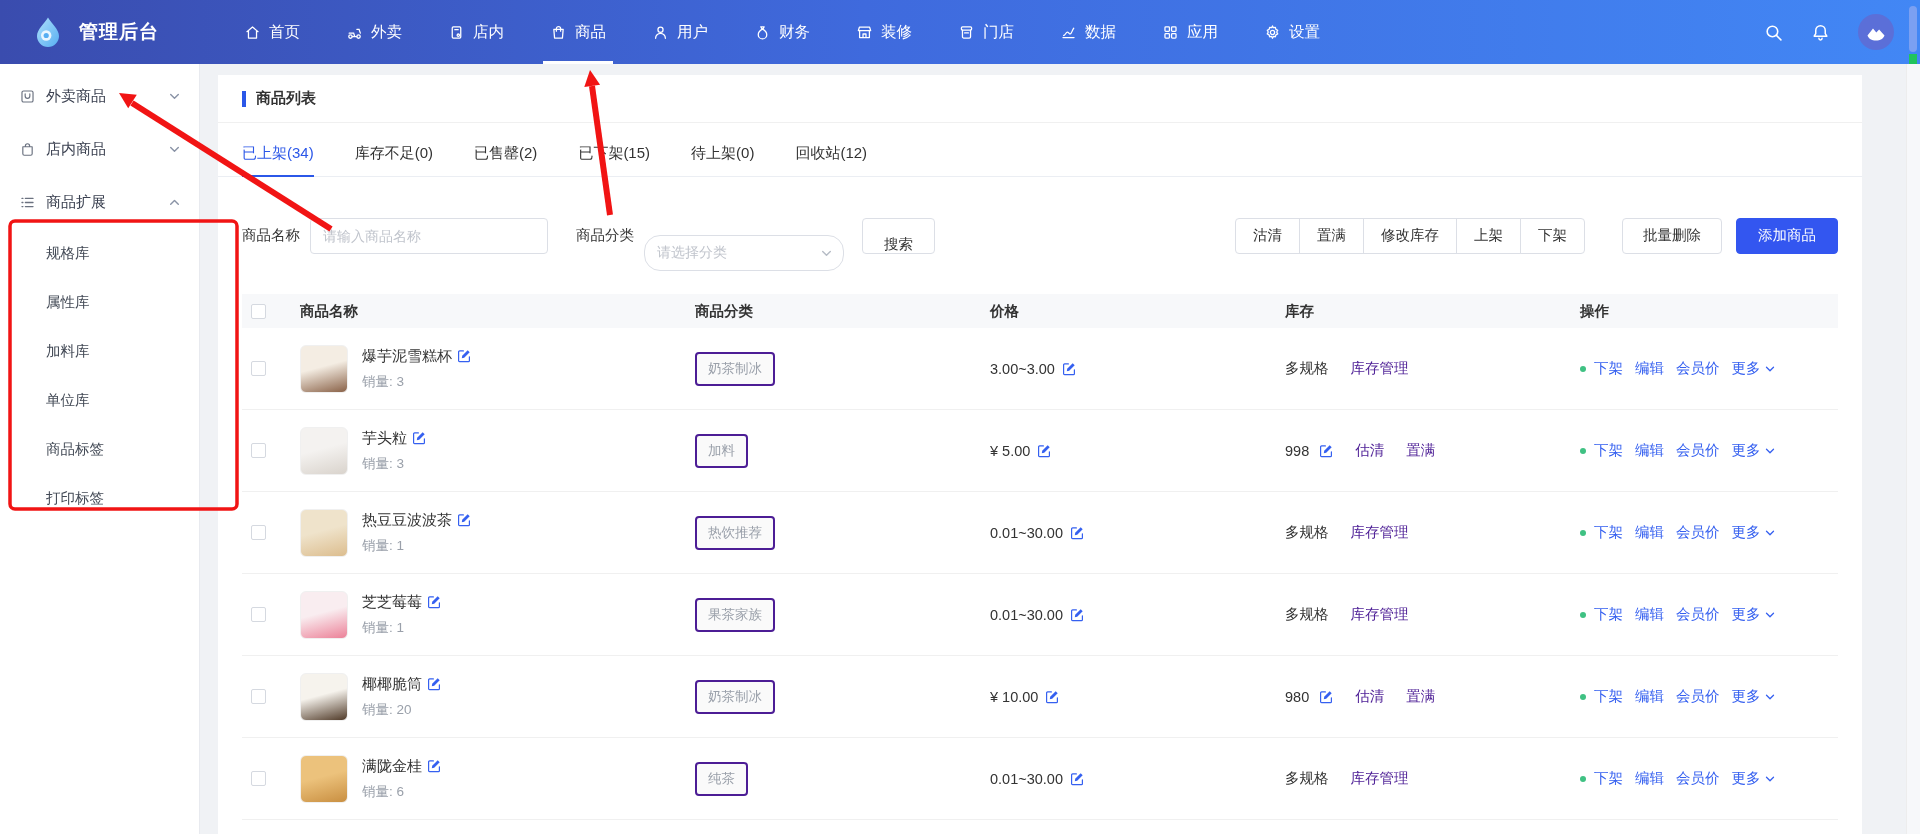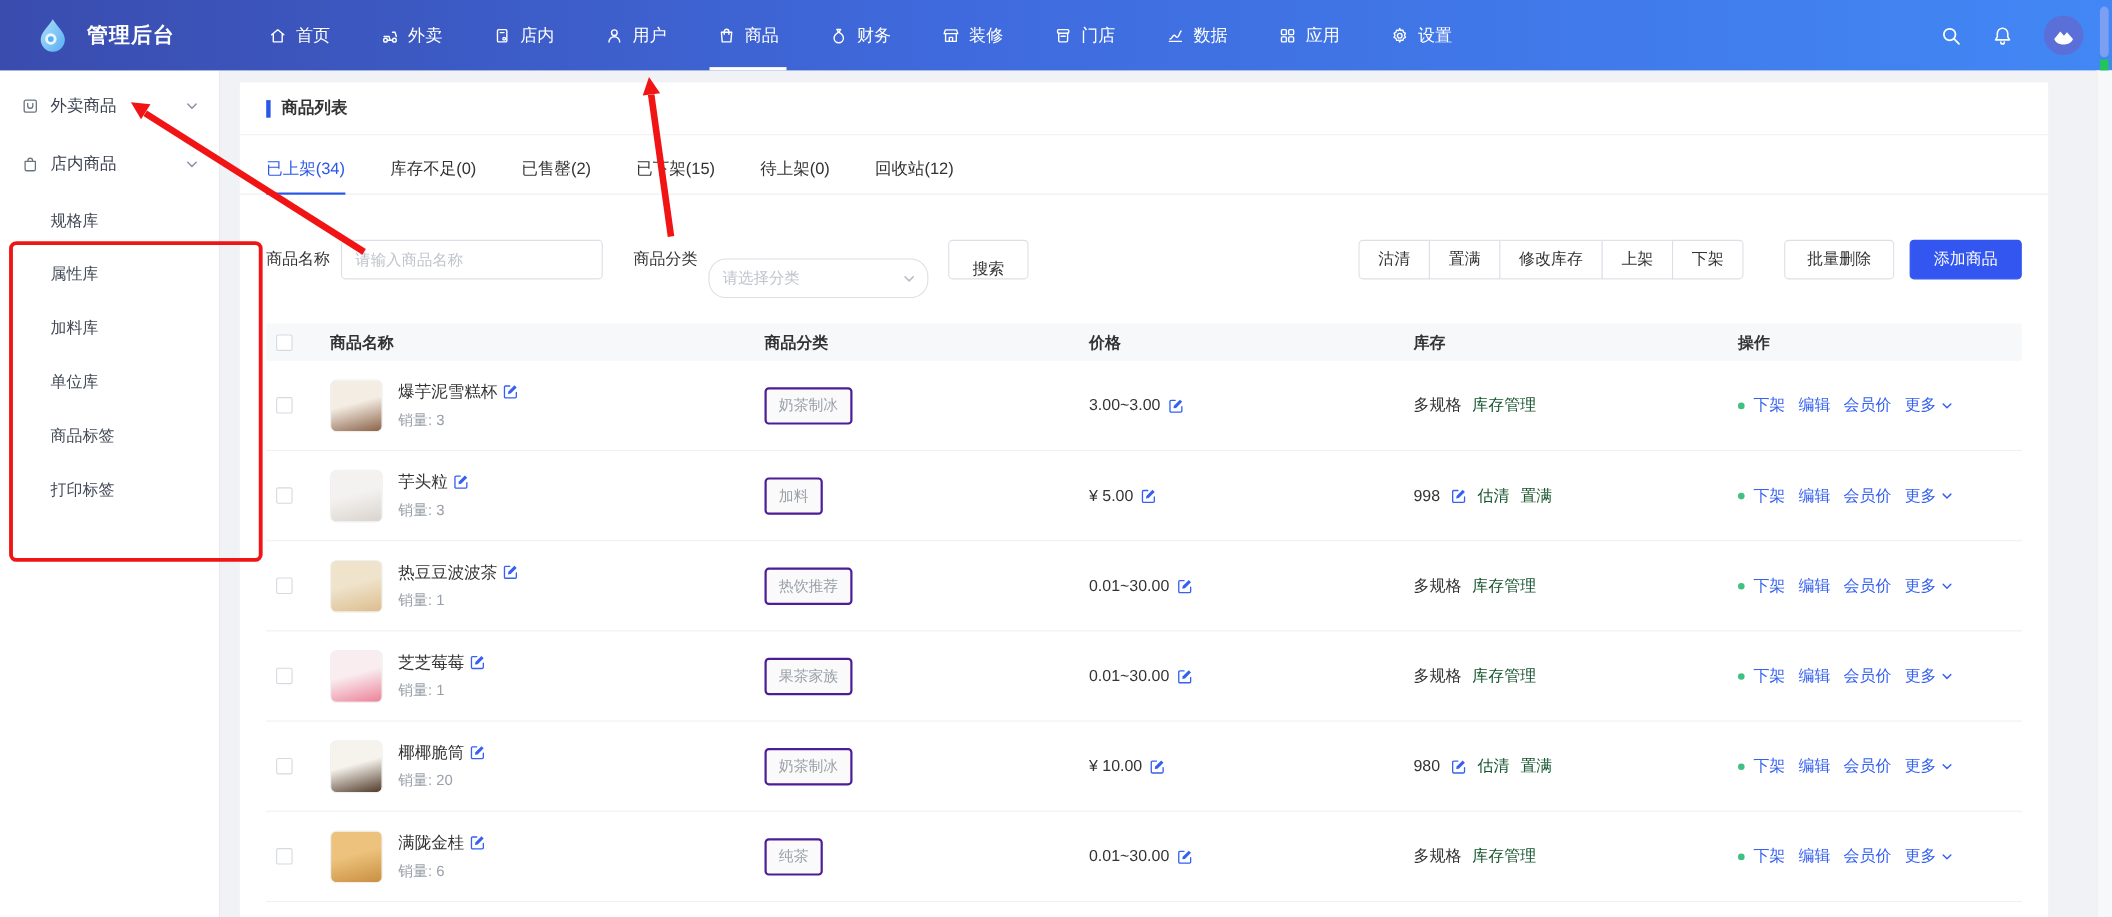--- a/index.html
+++ b/index.html
@@ -73,21 +73,21 @@
   .h-name { padding-left:10px; }
   .c-prod { display:flex; align-items:center; gap:14px; padding-left:10px; }
   .thumb { width:48px; height:48px; border-radius:6px; border:1px solid #f0f0f0; flex:none; }
   .pname-line { display:flex; align-items:center; gap:5px; }
   .pname { font-size:15px; color:#333; }
   .psales { font-size:13.5px; color:#9aa0aa; margin-top:7px; }
   .eicon { width:14px; height:14px; color:#3560f0; display:inline-flex; cursor:pointer; flex:none; }
   .tag { display:inline-block; padding:6px 11px; background:#fafafa; border:2px solid #4c1d95; border-radius:4px; font-size:13.5px; color:#9aa0aa; }
   .c-price { display:flex; align-items:center; gap:7px; }
   .c-stock { display:flex; align-items:center; gap:10px; }
-  .stock-link { color:#14532d; cursor:pointer; }
+  .stock-link { color:#4c1d95; cursor:pointer;margin-left:12px; }
   .c-act { display:flex; align-items:center; gap:12px; color:#3560f0; }
   .dot { width:6px; height:6px; border-radius:50%; background:#3fc183; margin-right:-4px; flex:none; }
   .alink { cursor:pointer; white-space:nowrap; display:inline-flex; align-items:center; gap:3px; }
   .alink .chev { width:12px; height:12px; display:inline-flex; }
 
   
   .annot { position:absolute; left:0; top:0; width:1920px; height:834px; pointer-events:none; z-index:5; }
 
   
   .scroll-track { position:absolute; right:0; top:64px; bottom:0; width:14px; background:#f7f8fa; border-left:1px solid #ededed; z-index:3; }
@@ -136,37 +136,37 @@
         <div class="nav-item">
     <span class="ticon">
             <svg viewBox="0 0 16 16" fill="none" stroke="currentColor" stroke-width="1.2">
               <rect x="4" y="2.8" width="8" height="10.4" rx="1"></rect>
               <path d="M6.4 5.3h3.2" stroke-linecap="round"></path>
               <circle cx="9.7" cy="10.5" r="1.1"></circle>
             </svg>
           </span>
     <span>店内</span>
   </div>
+        <div class="nav-item active">
+    <span class="ticon">
+            <svg viewBox="0 0 16 16" fill="none" stroke="currentColor" stroke-width="1.2" stroke-linejoin="round">
+              <path d="M3.6 5h8.8l-.7 8.2H4.3z"></path>
+              <path d="M6 6.8V4.4a2 2 0 0 1 4 0v2.4" stroke-linecap="round"></path>
+            </svg>
+          </span>
+    <span>商品</span>
+  </div>
         <div class="nav-item">
     <span class="ticon">
             <svg viewBox="0 0 16 16" fill="none" stroke="currentColor" stroke-width="1.2" stroke-linecap="round">
               <circle cx="8" cy="5.4" r="2.4"></circle>
               <path d="M3.4 13.4a4.6 4.6 0 0 1 9.2 0"></path>
             </svg>
           </span>
     <span>用户</span>
-  </div>
-        <div class="nav-item active">
-    <span class="ticon">
-            <svg viewBox="0 0 16 16" fill="none" stroke="currentColor" stroke-width="1.2" stroke-linejoin="round">
-              <path d="M3.6 5h8.8l-.7 8.2H4.3z"></path>
-              <path d="M6 6.8V4.4a2 2 0 0 1 4 0v2.4" stroke-linecap="round"></path>
-            </svg>
-          </span>
-    <span>商品</span>
   </div>
         <div class="nav-item">
     <span class="ticon">
             <svg viewBox="0 0 16 16" fill="none" stroke="currentColor" stroke-width="1.2" stroke-linejoin="round">
               <path d="M6.4 2.6h3.2L8.5 4.6h-1z"></path>
               <path d="M8 4.8c-2.6 1.4-4 3.2-4 5.2a4 4 0 0 0 8 0c0-2-1.4-3.8-4-5.2z"></path>
             </svg>
           </span>
     <span>财务</span>
   </div>
@@ -263,20 +263,33 @@
               <path d="M6 5.2v-.6a2 2 0 0 1 4 0v.6" stroke-linecap="round"></path>
             </svg>
           </span>
     <span>店内商品</span>
     <span class="chev">
             <svg viewBox="0 0 12 12" fill="none" stroke="currentColor" stroke-width="1.3" stroke-linecap="round" stroke-linejoin="round">
               <path d="M2.5 4.2 6 7.7l3.5-3.5"></path>
             </svg>
           </span>
   </div>
+        <div class="side-item">
+    <span class="sicon">
+            <svg viewBox="0 0 16 16" fill="none" stroke="currentColor" stroke-width="1.2" stroke-linecap="round">
+              <path d="M6 4.2h7.2M6 8h7.2M6 11.8h7.2M2.8 4.2h.9M2.8 8h.9M2.8 11.8h.9"></path>
+            </svg>
+          </span>
+    <span>商品扩展</span>
+    <span class="chev">
+            <svg viewBox="0 0 12 12" fill="none" stroke="currentColor" stroke-width="1.3" stroke-linecap="round" stroke-linejoin="round">
+              <path d="M2.5 7.7 6 4.2l3.5 3.5"></path>
+            </svg>
+          </span>
+  </div>
         <div class="side-subs">
           <div class="side-sub">
     <span>规格库</span>
   </div>
           <div class="side-sub">
     <span>属性库</span>
   </div>
           <div class="side-sub">
     <span>加料库</span>
   </div>

